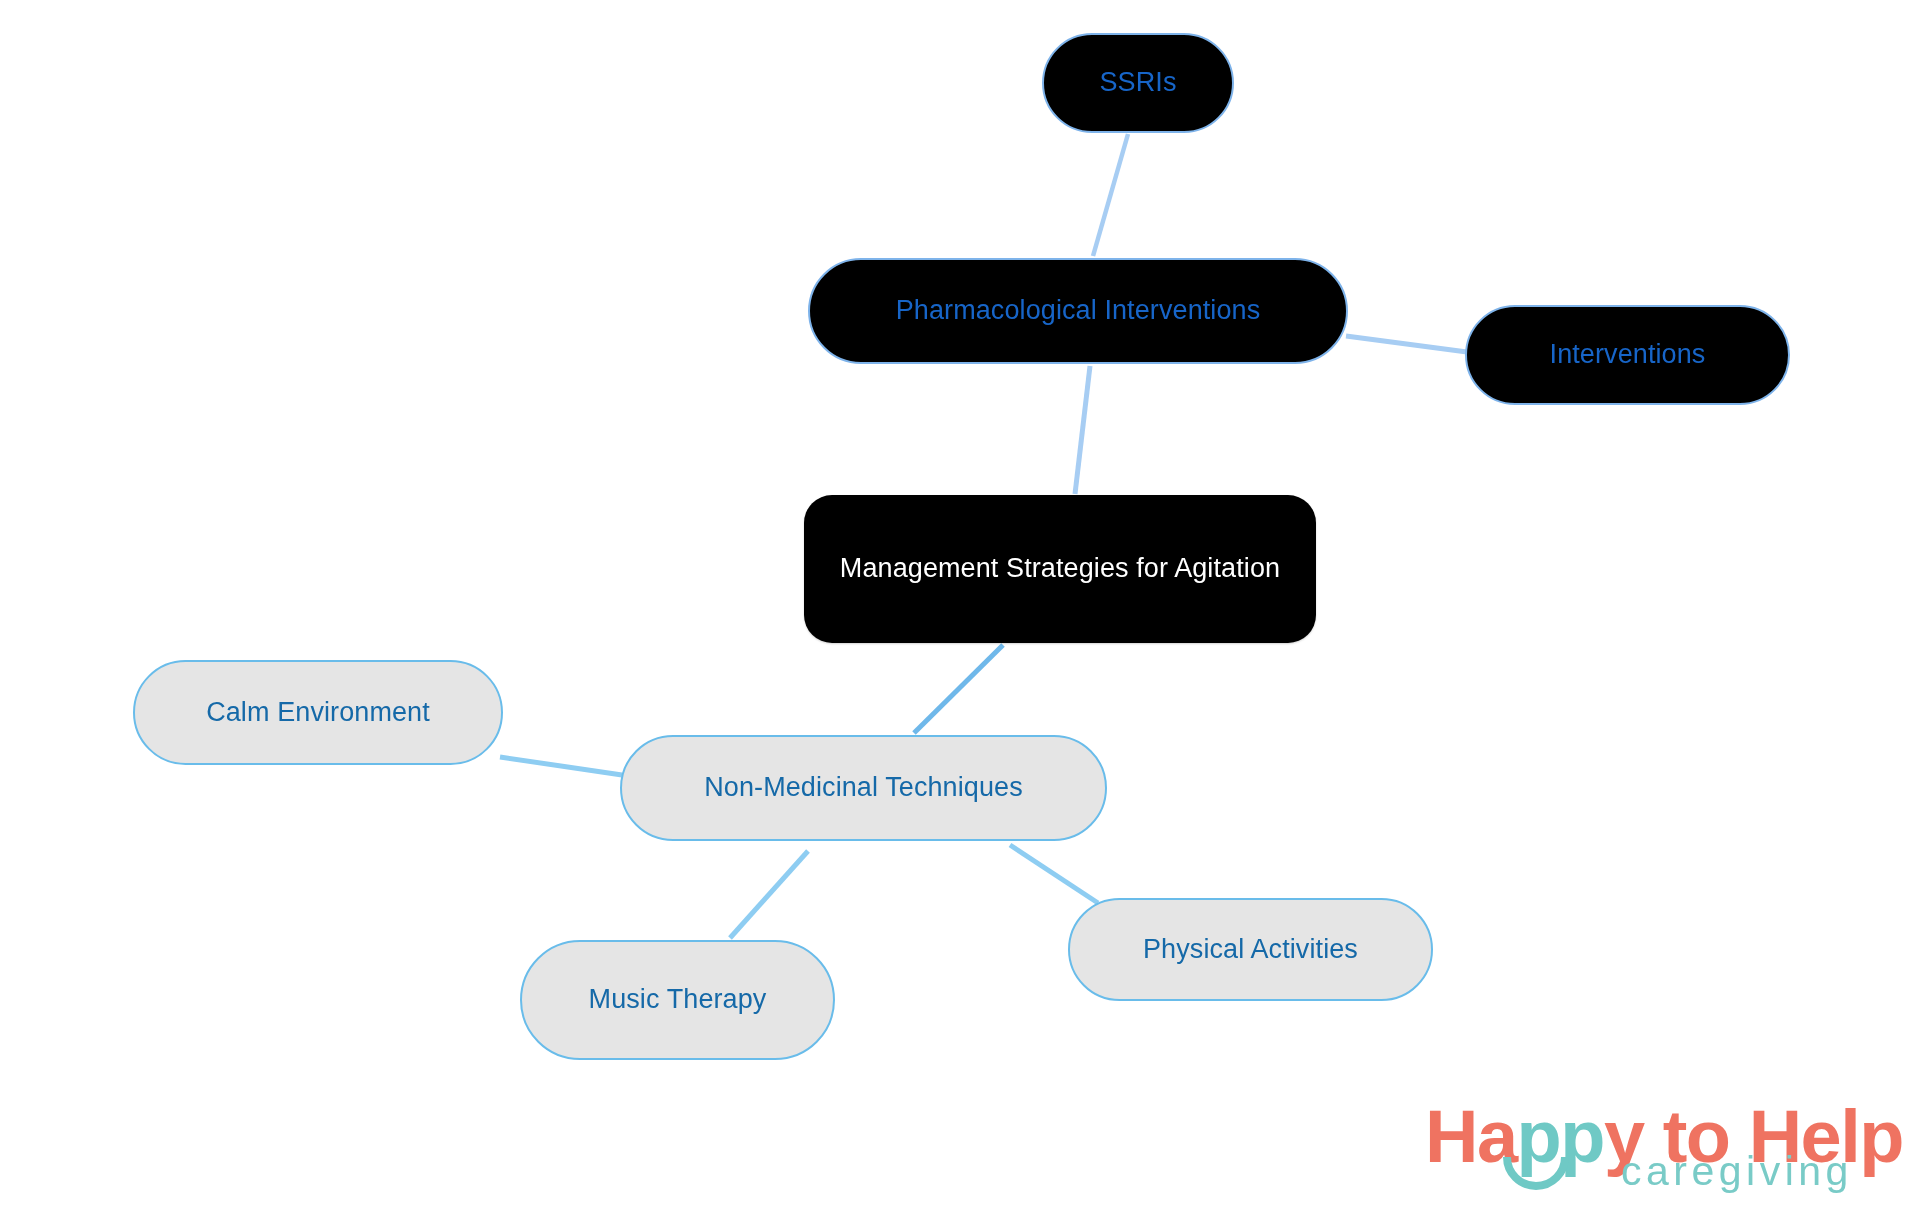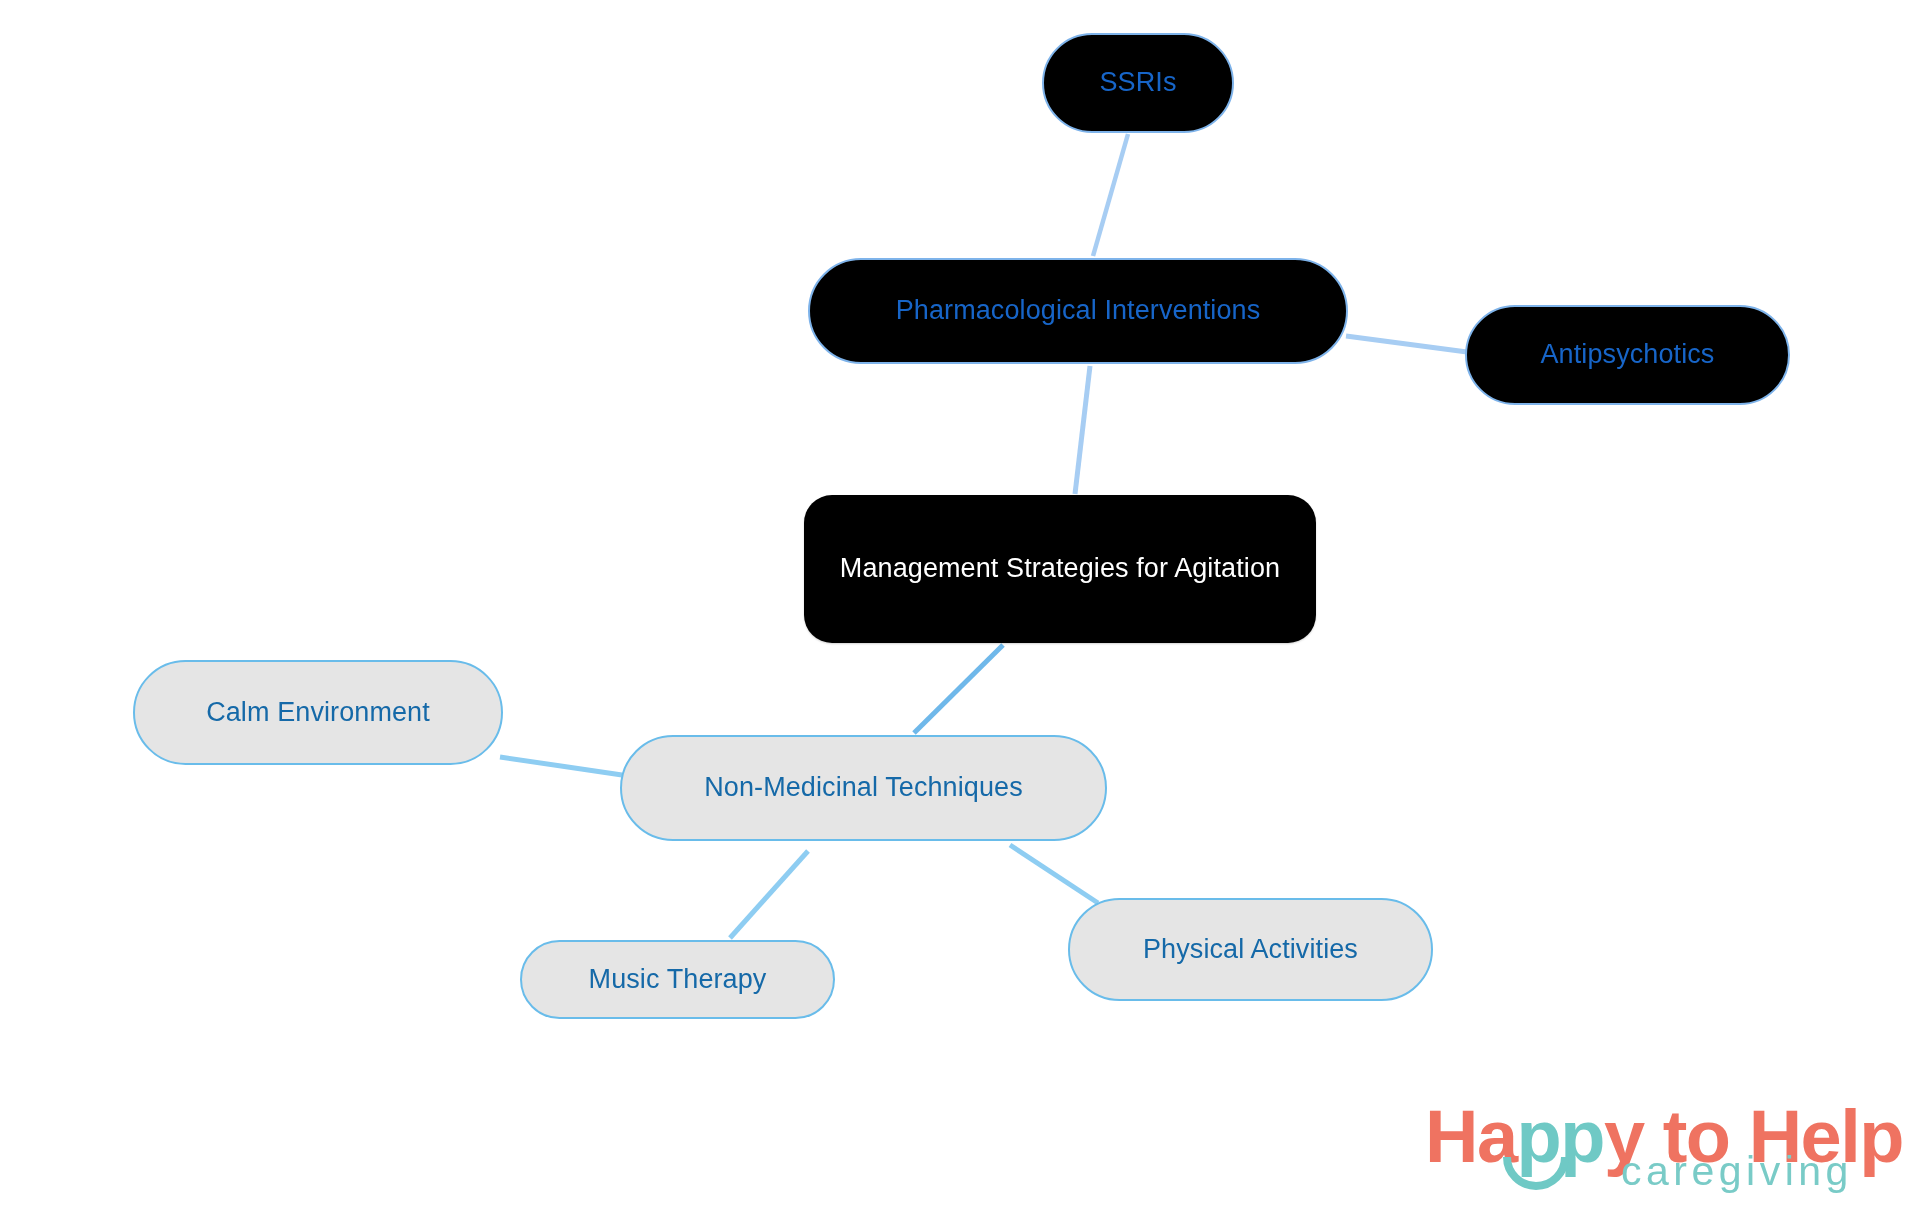--- a/index.html
+++ b/index.html
@@ -142,32 +142,32 @@
 
   <div class="node node-branch fam-pharma" id="node-pharmacological" style="left: 808px; top: 258px; width: 540px; height: 106px; text-align: center;">
     <span>Pharmacological Interventions</span>
   </div>
 
   <div class="node node-branch fam-pharma" id="node-ssris" style="left: 1042px; top: 33px; width: 192px; height: 100px;">
     <span>SSRIs</span>
   </div>
 
   <div class="node node-branch fam-pharma" id="node-antipsychotics" style="left: 1465px; top: 305px; width: 325px; height: 100px;">
-    <span>Antipsychotics</span>
+    <span>Interventions</span>
   </div>
 
   <div class="node node-branch fam-nonmed" id="node-non-medicinal" style="left: 620px; top: 735px; width: 487px; height: 106px;">
     <span>Non-Medicinal Techniques</span>
   </div>
 
   <div class="node node-branch fam-nonmed" id="node-calm-environment" style="left: 133px; top: 660px; width: 370px; height: 105px;">
     <span>Calm Environment</span>
   </div>
 
-  <div class="node node-branch fam-nonmed" id="node-music-therapy" style="left: 520px; top: 940px; width: 315px; height: 79px;">
+  <div class="node node-branch fam-nonmed" id="node-music-therapy" style="left: 520px; top: 940px; width: 315px; height: 120px;">
     <span>Music Therapy</span>
   </div>
 
   <div class="node node-branch fam-nonmed" id="node-physical-activities" style="left: 1068px; top: 898px; width: 365px; height: 103px;">
     <span>Physical Activities</span>
   </div>
 
   <div id="brand-logo">
     <div class="logo-wordmark"><span class="logo-coral">H</span><span class="logo-coral">a</span><span class="logo-teal">pp</span><span class="logo-coral">y</span><span class="logo-coral"> to Help</span></div>
     <svg id="logo-smile" viewBox="0 0 66 34">

